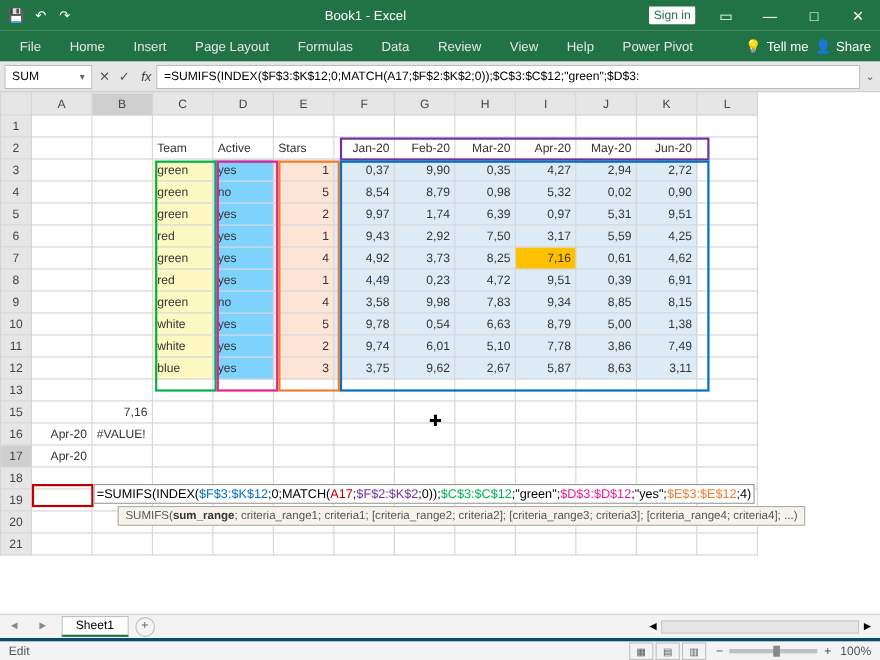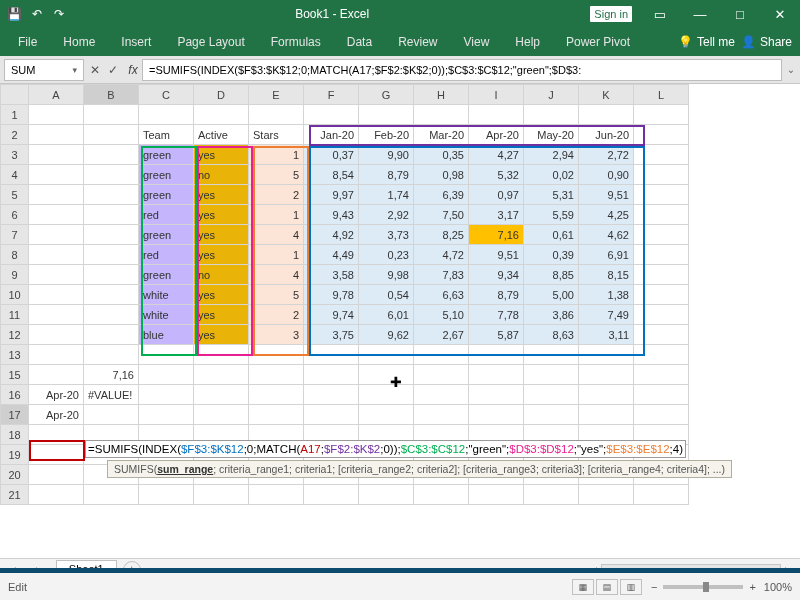--- a/index.html
+++ b/index.html
@@ -34,22 +34,22 @@
 table.grid { border-collapse: collapse; table-layout: fixed; font-size: 11px; color: #333; }
 .grid th, .grid td { border: 1px solid #d4d4d4; height: 20px; padding: 0 4px; overflow: visible; }
 .grid th { background: #e6e6e6; font-weight: normal; text-align: center; color: #444; }
 .grid th.corner { background: #e6e6e6; width: 28px; }
 .grid th.col { width: 55px; }
 .grid th.colW { width: 55px; }
 .rowh { background: #e6e6e6; text-align: center; width: 28px; color: #444; }
 .r { text-align: right; }
 
 
-.bg-team { background: #c4b5fd; }
-.bg-active { background: #eab308; margin-left: 21px; }
+.bg-team { background: #fef9c3; }
+.bg-active { background: #7dd3fc; margin-left: 21px; }
 .bg-stars { background: #fce4d6; }
 .bg-month { background: #ddebf7; }
 .bg-yellow { background: #ffc000; }
 
 
 .hdr { font-weight: normal; }
 
 
 
 
@@ -77,21 +77,21 @@
   position: absolute;
   left: 107px; top: 368px;
   background: #f5f3ec;
   border: 1px solid #b0aea0;
   font-size: 10.5px;
   padding: 2px 6px;
   color: #555;
   white-space: nowrap;
   z-index: 29;
 }
-.tooltip-fx b { font-weight: bold; color: #333; text-decoration: underline; }
+.tooltip-fx b { font-weight: bold; color: #333; }
 
 
 .rangebox { position: absolute; pointer-events: none; z-index: 20; }
 .rb-blue   { border: 2px solid #0070c0; }
 .rb-purple { border: 2px solid #7030a0; }
 .rb-red    { border: 2px solid #c00000; }
 .rb-green  { border: 2px solid #00b050; }
 .rb-pink   { border: 2px solid #e91e90; }
 .rb-orange { border: 2px solid #ed7d31; }
 
@@ -100,21 +100,21 @@
 
 
 .sheettabs { position: absolute; bottom: 20px; left: 0; right: 0; height: 22px; background: #f3f3f3; border-top: 1px solid #d0d0d0; display: flex; align-items: center; font-size: 11px; }
 .sheettabs .nav { padding: 0 8px; color: #888; font-size: 10px; }
 .sheettabs .tab { background: #fff; border: 1px solid #c0c0c0; border-bottom: 2px solid #217346; padding: 2px 12px; margin-left: 4px; }
 .sheettabs .add { margin-left: 6px; width: 18px; height: 18px; border: 1px solid #c0c0c0; border-radius: 50%; text-align: center; line-height: 15px; color: #666; }
 .sheettabs .scroll { margin-left: auto; display: flex; align-items: center; gap: 2px; padding-right: 6px; }
 .sheettabs .sb { width: 180px; height: 12px; background: #e6e6e6; border: 1px solid #c6c6c6; }
 
 
-.statusbar { position: absolute; bottom: 0; left: 0; right: 0; height: 32px; background: #f3f3f3; border-top: 5px solid #0c4a6e; display: flex; align-items: center; font-size: 11px; color: #555; padding: 0 8px; }
+.statusbar { position: absolute; bottom: 0; left: 0; right: 0; height: 20px; background: #f3f3f3; border-top: 3px solid #0c4a6e; display: flex; align-items: center; font-size: 11px; color: #555; padding: 0 8px; }
 .statusbar .spacer { flex: 1; }
 .statusbar .viewbtn { width: 22px; height: 16px; border: 1px solid #c0c0c0; margin: 0 1px; display: inline-flex; align-items: center; justify-content: center; font-size: 9px; }
 .statusbar .zoomslider { width: 80px; height: 4px; background: #c0c0c0; margin: 0 6px; position: relative; }
 .statusbar .zoomslider::after { content: ""; position: absolute; left: 50%; top: -3px; width: 6px; height: 10px; background: #888; }
 
 
 .cursor-cross { position: absolute; font-size: 14px; color: #000; z-index: 25; left: 390px; top: 290px; }
 </style>
 </head>
 <body>

